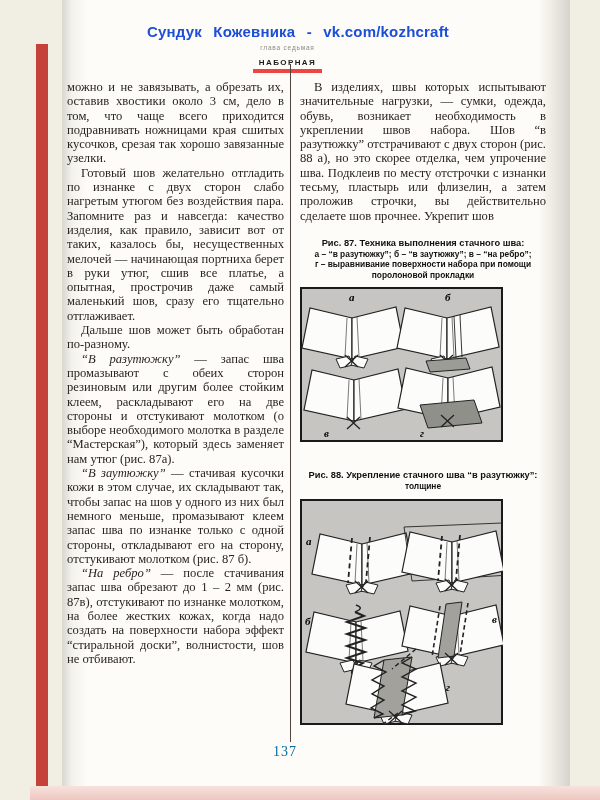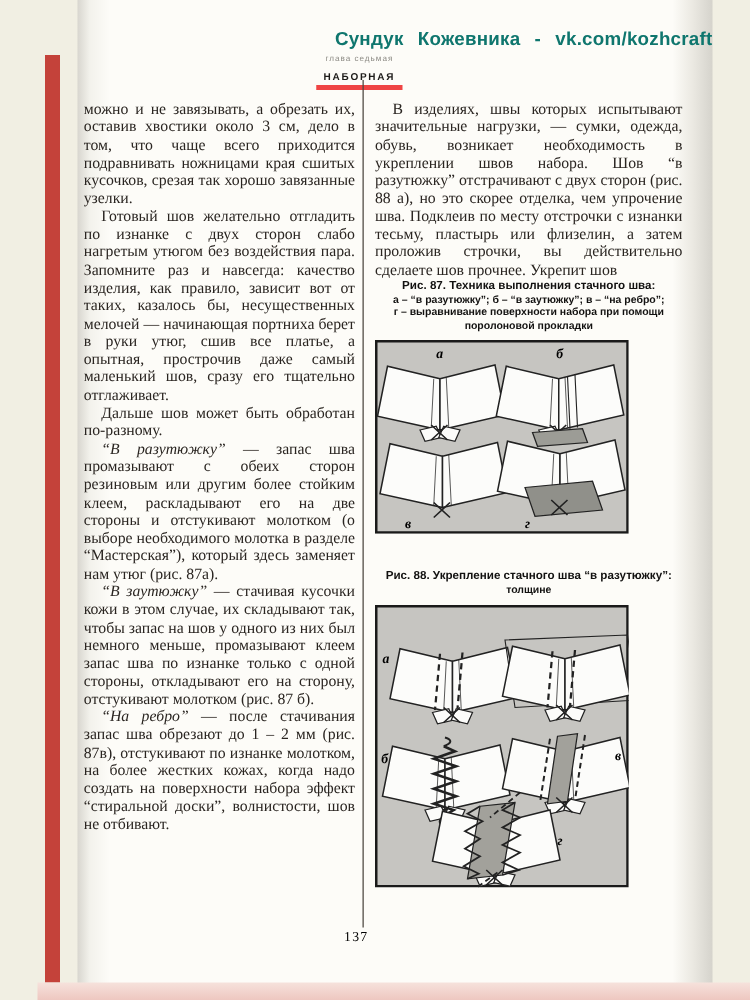--- a/index.html
+++ b/index.html
@@ -9,44 +9,44 @@
     font-family:"Liberation Serif", serif;
   }
   .page{
     position:absolute;left:62px;top:0;width:508px;height:800px;
     background:linear-gradient(90deg,#d8d6cf 0px,#f3f2ec 10px,#fdfcf8 26px,#fdfcf8 476px,#ebe9e2 492px,#d5d3cc 508px);
   }
   .red-bar{position:absolute;left:36px;top:44px;width:12px;height:742px;background:#c4423a;}
   .pink-band{position:absolute;left:30px;top:786px;width:570px;height:14px;
     background:linear-gradient(180deg,#f6e2dc 0%,#eec7c0 100%);}
   .header-title{
-    position:absolute;top:23px;left:62px;width:508px;text-align:right;
-    font-family:"Liberation Sans",sans-serif;font-weight:bold;font-size:15px;color:#0f766e;
+    position:absolute;top:23px;left:44px;width:508px;text-align:center;
+    font-family:"Liberation Sans",sans-serif;font-weight:bold;font-size:15px;color:#1d4ed8;
     word-spacing:7px;letter-spacing:.2px;
   }
   .chapter{position:absolute;top:44px;left:215px;width:145px;text-align:center;
     font-family:"Liberation Sans",sans-serif;color:#1d1b19;}
   .chapter-small{font-size:6.5px;color:#8d8b85;letter-spacing:.8px;line-height:7px;}
   .chapter-name{display:inline-block;font-size:8px;font-weight:bold;letter-spacing:1.4px;
     border-bottom:4px solid #ef4444;padding:1px 6px 2px;line-height:9px;}
   .col-left{position:absolute;left:67px;top:80px;width:217px;
     font-size:12.6px;line-height:14.3px;text-align:justify;color:#2a2521;}
   .col-right{position:absolute;left:300px;top:80px;width:246px;
     font-size:12.6px;line-height:14.3px;text-align:justify;color:#2a2521;}
   .divider{position:absolute;left:290px;top:64px;width:1px;height:678px;background:#4c463f;}
   p.para{margin:0;}
   p.ind{text-indent:14px;}
   .it{font-style:italic;}
   .caption{font-family:"Liberation Sans",sans-serif;font-weight:bold;color:#121110;
-    text-align:center;font-size:8.4px;line-height:10.6px;}
+    text-align:center;font-size:8.4px;line-height:10.6px;margin-top:15px;}
   .caption .l0{font-size:9.3px;}
   .figure{display:block;margin-top:7px;}
   .fig88-caption{margin-top:28px;}
   .page-num{position:absolute;top:744px;left:160px;width:250px;text-align:center;
-    font-size:11px;color:#000000;letter-spacing:1px;}
+    font-size:14px;color:#0369a1;letter-spacing:1px;}
   svg text{font-family:"Liberation Serif",serif;font-weight:bold;font-style:italic;}
 </style>
 </head>
 <body>
 
 <div class="page"></div>
 <div class="red-bar"></div>
 <div class="pink-band"></div>
 
 <div class="header-title">Сундук Кожевника - vk.com/kozhcraft</div>

